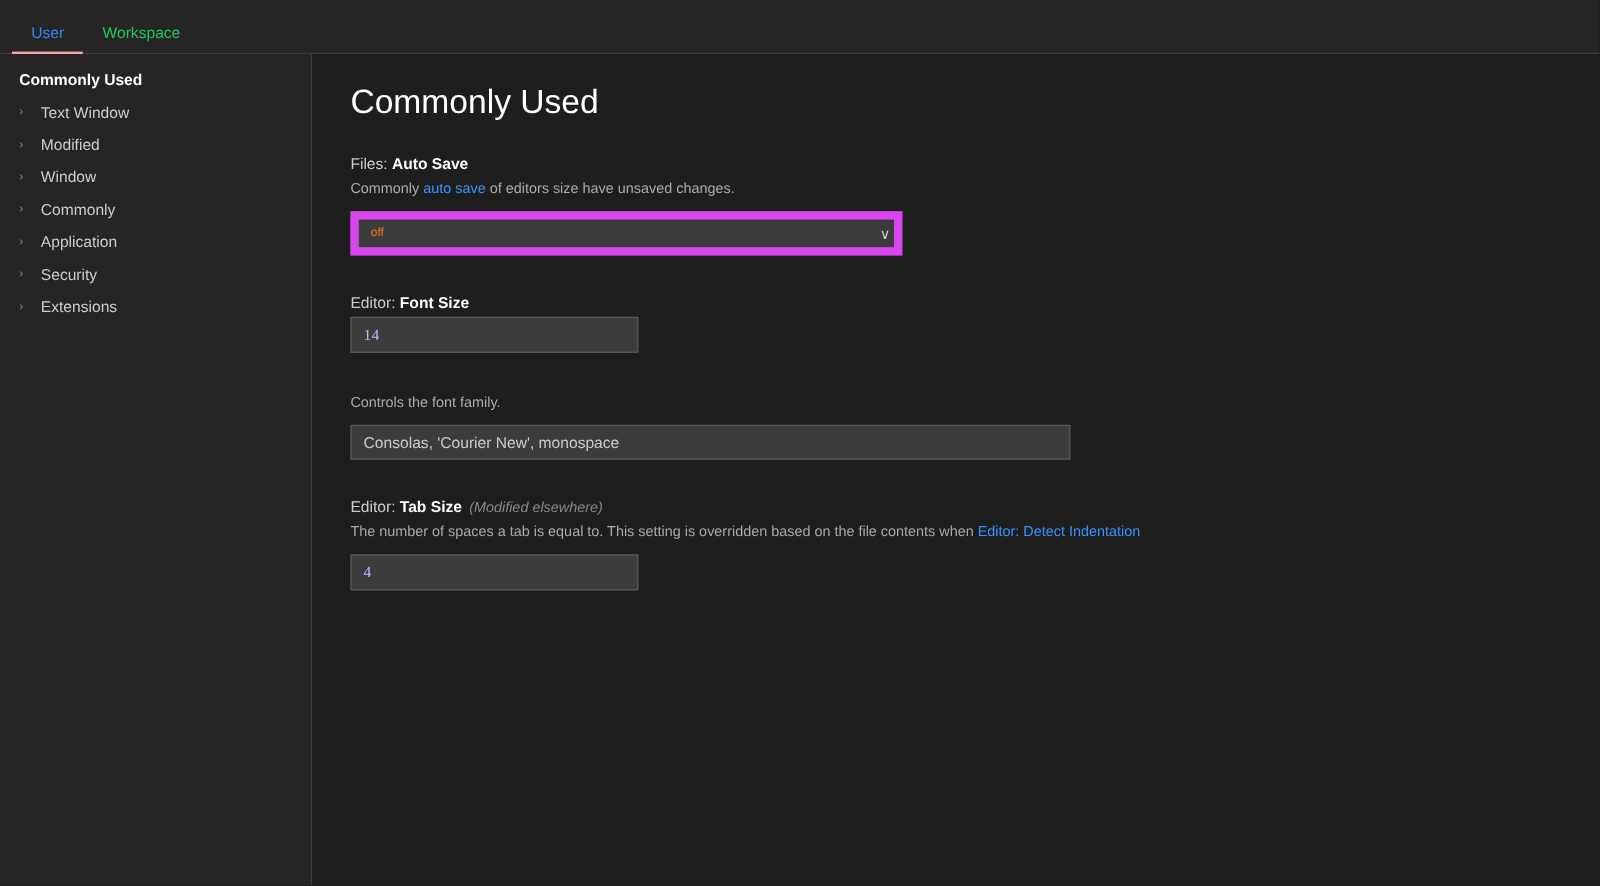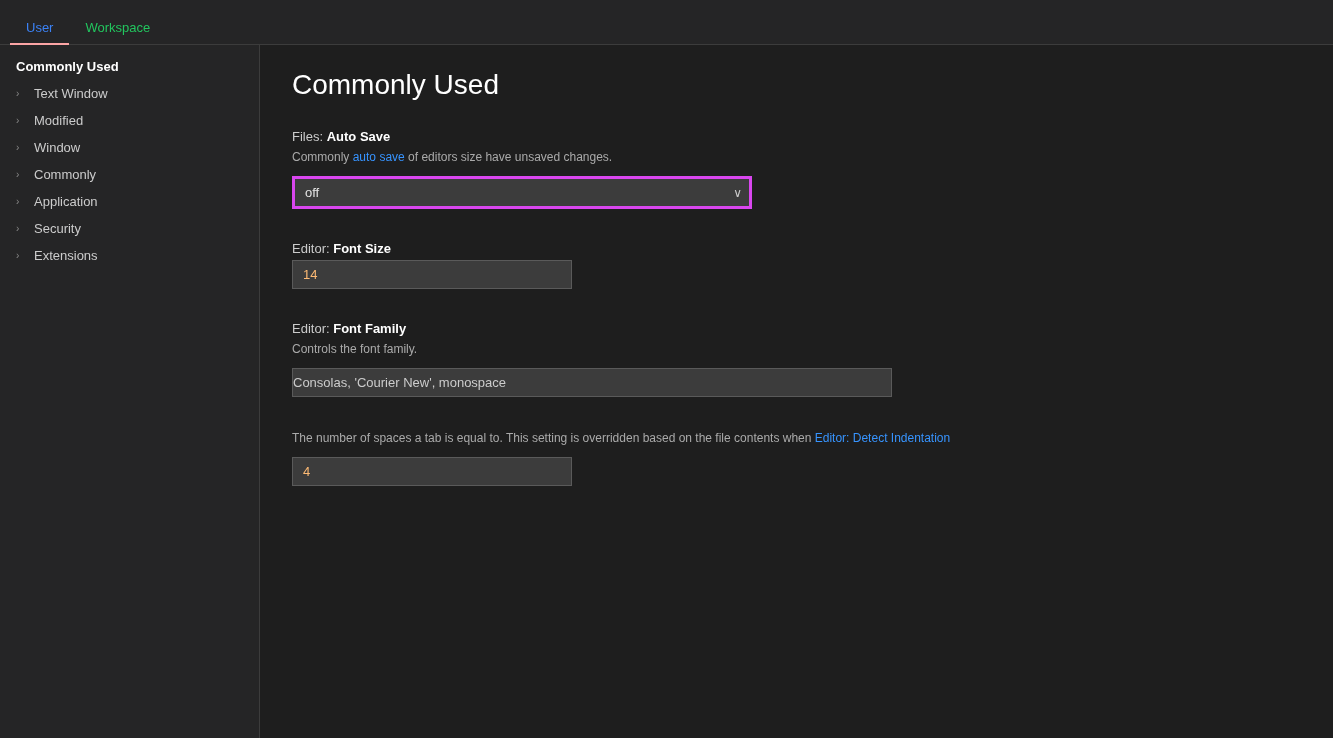--- a/index.html
+++ b/index.html
@@ -115,57 +115,58 @@
 
     
     .setting-dropdown {
       position: relative;
       display: inline-block;
       width: 460px;
     }
     .setting-dropdown select {
       width: 100%;
       background: #3c3c3c;
-      color: #e5e5e5;
-      border: 3px solid #d946ef;
+      color: #f97316;
+      border: 7px solid #d946ef;
       padding: 6px 32px 6px 10px;
-      font-size: 13px;
+      font-size: 10px;
       appearance: none;
       cursor: pointer;
       outline: none;
       border-radius: 0;
     }
     .dropdown-arrow {
       position: absolute;
       right: 10px;
       top: 50%;
       transform: translateY(-50%);
       color: #cccccc;
       pointer-events: none;
       font-size: 12px;
     }
 
     
     .setting-input-number {
       background: #3c3c3c;
-      color: #fdba74;
+      color: #c4b5fd;
       border: 1px solid #5a5a5a;
       padding: 6px 10px;
       font-size: 13px;
-      width: 280px;
+      width: 240px;
       outline: none;
       border-radius: 0;
+      font-family: Liberation Serif, serif;
     }
 
     
     .setting-input-text {
       background: #3c3c3c;
       color: #cccccc;
       border: 1px solid #5a5a5a;
-      padding: 6px 0;
+      padding: 6px 10px;
       font-size: 13px;
       width: 600px;
       outline: none;
       border-radius: 0;
     }
 
     .modified-badge {
       font-style: italic;
       color: #888;
       font-weight: 400;
@@ -253,30 +254,30 @@
     </div>
 
     <div class="setting-section">
       <div class="setting-label">
         <span>Editor: </span><strong>Font Size</strong>
       </div>
       <input type="number" class="setting-input-number" value="14" style="">
     </div>
 
     <div class="setting-section">
-      <div class="setting-label">
-        <span>Editor: </span><strong>Font Family</strong>
-      </div>
       <div class="setting-description">
         <span>Controls the font family.</span>
       </div>
       <input type="text" class="setting-input-text" value="Consolas, 'Courier New', monospace" style="">
     </div>
 
     <div class="setting-section">
+      <div class="setting-label">
+        <span>Editor: </span><strong>Tab Size</strong><span class="modified-badge">(Modified elsewhere)</span>
+      </div>
       <div class="setting-description">
         <span>The number of spaces a tab is equal to. This setting is overridden based on the file contents when </span><a href="#">Editor: Detect Indentation</a>
       </div>
       <input type="number" class="setting-input-number" value="4" style="">
     </div>
 
   </div>
 </div>
 
 </body></html>

